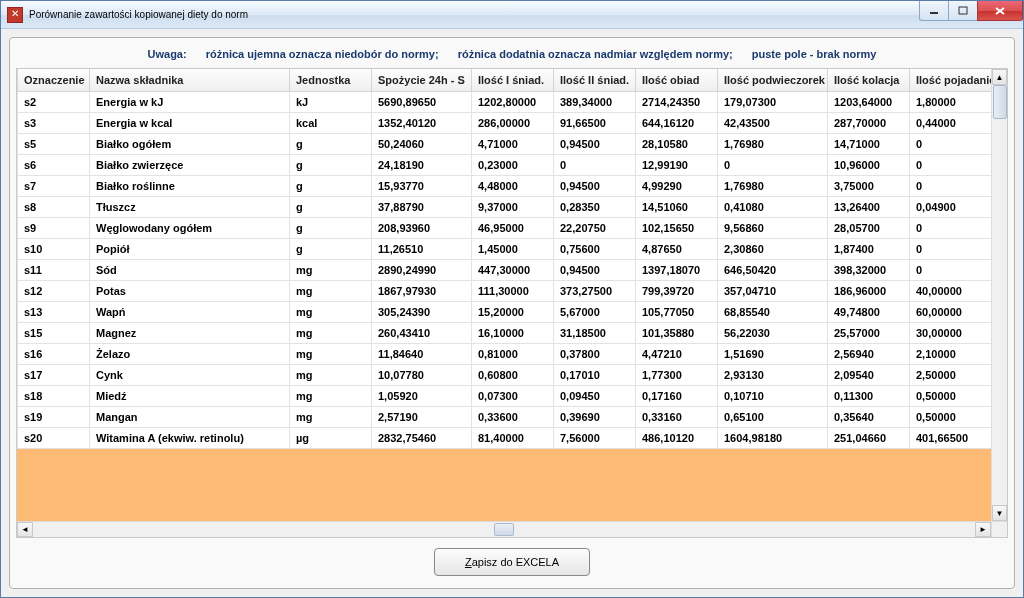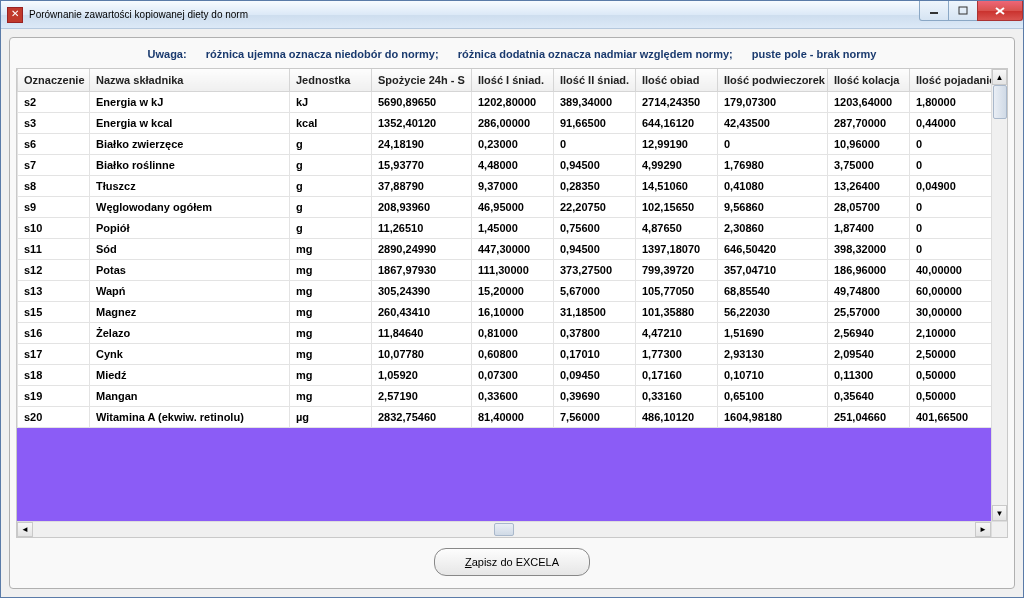--- a/index.html
+++ b/index.html
@@ -75,21 +75,21 @@
     font-size:11px;
     font-weight:bold;
     color:#1a3a6e;
     padding: 4px 0 8px 0;
     white-space:nowrap;
   }
   .warning-line span{ display:inline-block; margin:0 8px; }
   .table-wrap {
     flex:1;
     border:1px solid #c9c9c9;
-    background:#8b5cf6;
+    background:#fdba74;
     overflow:hidden;
     position:relative;
   }
   table {
     border-collapse: collapse;
     width: calc(100% - 16px);
     table-layout: fixed;
     font-size:11px;
   }
   thead th {
@@ -154,21 +154,21 @@
   .button-row {
     display:flex;
     justify-content:center;
     gap: 40px;
     padding: 10px 0 6px 0;
   }
   .btn {
     min-width: 156px;
     height: 28px;
     border:1px solid #888;
-    border-radius:12px;
+    border-radius:4px;
     background: linear-gradient(to bottom,#fdfdfd,#e6e6e6);
     display:flex;align-items:center;justify-content:center;gap:8px;
     font-size:11px;cursor:default;
     padding: 0 14px;
   }
   .btn .u{ text-decoration:underline; }
   .hand-icon{
     width:16px;height:16px;display:inline-block;position:relative;
   }
   .hand-icon svg{width:16px;height:16px;}
@@ -255,20 +255,32 @@
               <td class="bold">kcal</td>
               <td class="bold">1352,40120</td>
               <td class="bold">286,00000</td>
               <td class="bold">91,66500</td>
               <td class="bold">644,16120</td>
               <td class="bold">42,43500</td>
               <td class="bold">287,70000</td>
               <td class="bold">0,44000</td>
             </tr>
             <tr>
+              <td class="bold">s5</td>
+              <td class="bold">Białko ogółem</td>
+              <td class="bold">g</td>
+              <td class="bold">50,24060</td>
+              <td class="bold">4,71000</td>
+              <td class="bold">0,94500</td>
+              <td class="bold">28,10580</td>
+              <td class="bold">1,76980</td>
+              <td class="bold">14,71000</td>
+              <td class="bold">0</td>
+            </tr>
+            <tr>
               <td class="bold">s6</td>
               <td class="bold">Białko zwierzęce</td>
               <td class="bold">g</td>
               <td class="bold">24,18190</td>
               <td class="bold">0,23000</td>
               <td class="bold">0</td>
               <td class="bold">12,99190</td>
               <td class="bold">0</td>
               <td class="bold">10,96000</td>
               <td class="bold">0</td>

